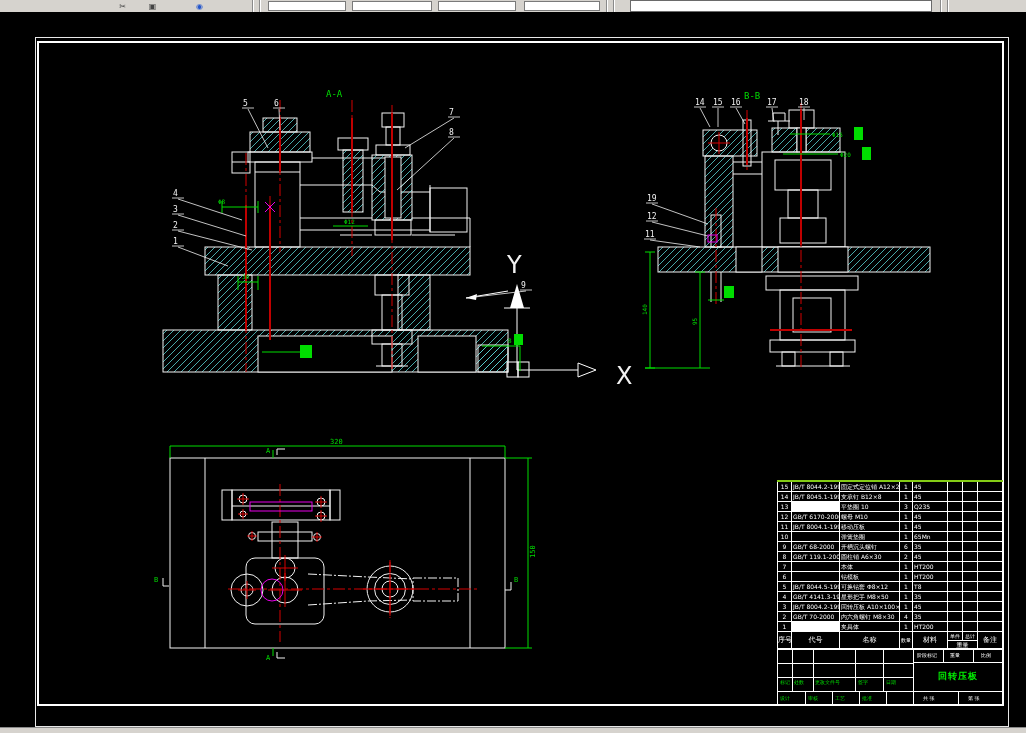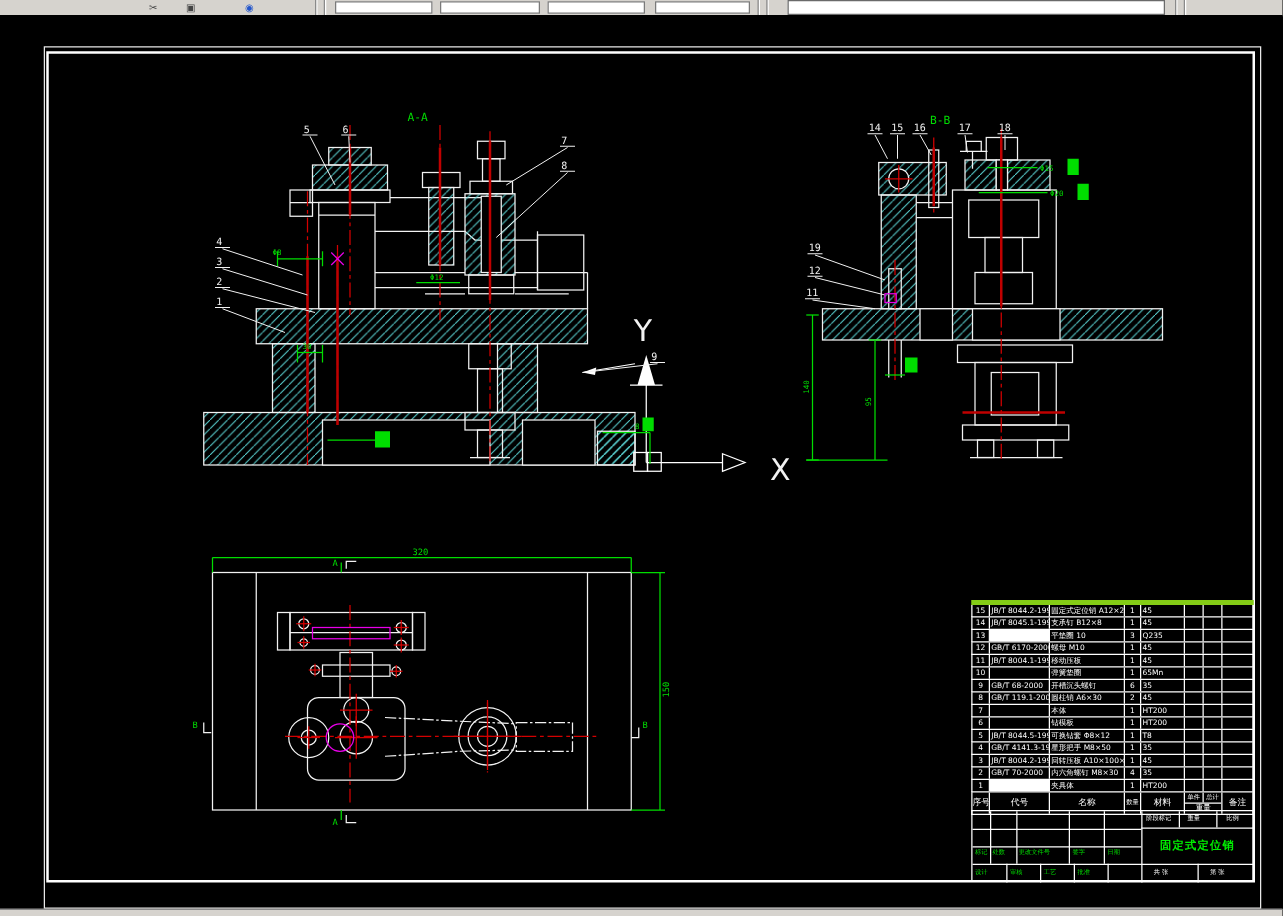--- a/index.html
+++ b/index.html
@@ -11,21 +11,21 @@
   .tb-sep{position:absolute;top:0;height:12px;width:0;border-left:1px solid #8a8a8a;border-right:1px solid #fff}
   .tb-combo{position:absolute;top:1px;height:10px;background:#fff;border:1px solid #7a7a7a;box-sizing:border-box}
   .tb-field{position:absolute;top:0;height:12px;background:#fff;border:1px solid #6a6a6a;box-sizing:border-box}
   .tb-icon{position:absolute;top:2px;width:9px;height:9px;font-size:8px;line-height:9px;text-align:center;color:#444}
   
   #statusedge{position:absolute;left:0;bottom:0;width:1026px;height:5px;background:#d6d3ce;border-top:1px solid #8a8a8a}
   
   #canvas{position:absolute;left:0;top:12px;width:1026px;height:716px;background:#000}
   svg{position:absolute;left:0;top:0}
   
-  #bom{position:absolute;left:777px;top:480px;width:226px;color:#fff;border-top:4px solid #84cc16;z-index:4}
+  #bom{position:absolute;left:777px;top:480px;width:226px;color:#fff;border-top:2px solid #84cc16;z-index:4}
   .bomrow{display:flex;height:10px;border-bottom:1px solid #fff;border-left:1px solid #fff;box-sizing:border-box}
   .bomrow>div{border-right:1px solid #fff;overflow:hidden;white-space:nowrap;box-sizing:border-box;
               font-size:6px;line-height:9px;padding-left:1px}
   .c0{width:14px;text-align:center;padding-left:0!important}
   .c1{width:48px}.c2{width:60px}.c3{width:13px;text-align:center;padding-left:0!important}
   .c4{width:35px}.c5{width:15px}.c6{width:15px}.c7{flex:1}
   .hl{background:#fff;color:#fff}
   #bomhead{display:flex;height:18px;border-bottom:1px solid #fff;border-left:1px solid #fff;box-sizing:border-box}
   #bomhead>div{border-right:1px solid #fff;box-sizing:border-box;font-size:7px;line-height:17px;
                text-align:center;overflow:hidden;white-space:nowrap}
@@ -549,16 +549,16 @@
   <span class="tlab" style="left:108px;top:31px">日期</span>
   <span class="tlab" style="left:2px;top:47px">设计</span>
   <span class="tlab" style="left:30px;top:47px">审核</span>
   <span class="tlab" style="left:57px;top:47px">工艺</span>
   <span class="tlab" style="left:84px;top:47px">批准</span>
   <span class="tlab w" style="left:139px;top:4px">阶段标记</span>
   <span class="tlab w" style="left:172px;top:4px">重量</span>
   <span class="tlab w" style="left:203px;top:4px">比例</span>
   <span class="tlab w" style="left:145px;top:47px">共 张</span>
   <span class="tlab w" style="left:190px;top:47px">第 张</span>
-  <div id="tb-title">固定式定位销</div>
+  <div id="tb-title">回转压板</div>
 </div>
 
 <div id="statusedge"></div>
 
 </body></html>

